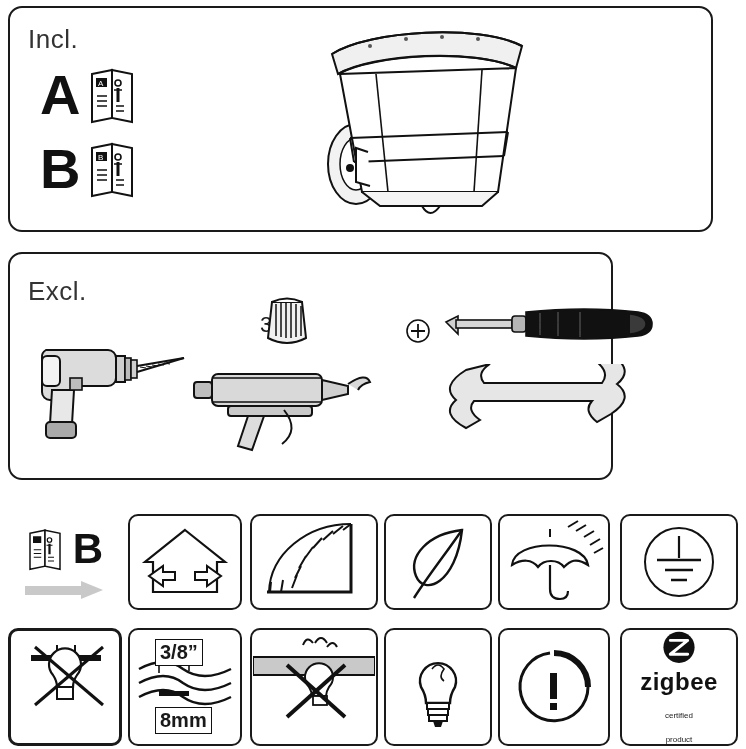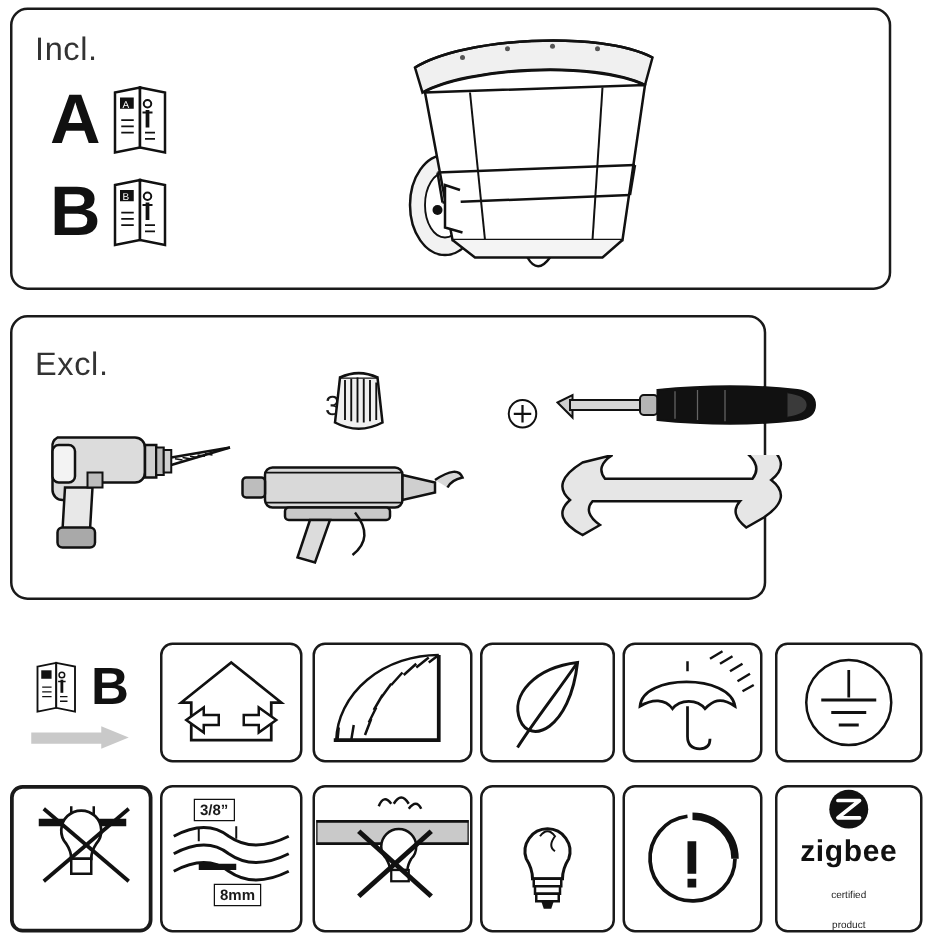--- a/index.html
+++ b/index.html
@@ -107,21 +107,21 @@
   }
   .zigbee-sub {
     font-size: 8px;
     color: #222;
     text-align: right;
     line-height: 1.15;
     margin-top: 12px;
   }
 
   .wire-label {
-    font-size: 12px;
+    font-size: 20px;
     font-weight: bold;
     background: #fff;
     padding: 1px 4px;
     border: 1px solid #111;
   }
 
   .arrow-gray {
     width: 80px;
     height: 16px;
     position: relative;
@@ -379,21 +379,21 @@
     <div class="cell-inner" style="flex-direction:column; gap:4px;">
       <div style="position:relative; width:104px; height:104px;">
         <svg width="104" height="104" viewBox="0 0 104 104" style="position:absolute; left:0; top:0;">
           <path d="M6 34 q26 -14 44 0 q20 14 48 0" fill="none" stroke="#111" stroke-width="2.4"></path>
           <path d="M6 48 q26 -14 44 0 q20 14 48 0" fill="none" stroke="#111" stroke-width="2.4"></path>
           <path d="M6 62 q26 -14 44 0 q20 14 48 0" fill="none" stroke="#111" stroke-width="2.4"></path>
           <rect x="26" y="56" width="30" height="5" fill="#111"></rect>
           <path d="M26 28 v10 M56 26 v10" stroke="#111" stroke-width="1.6"></path>
         </svg>
         <div class="wire-label" style="position:absolute; left:22px; top:4px;">3/8”</div>
-        <div class="wire-label" style="position:absolute; left:38px; top:72px;">8mm</div>
+        <div class="wire-label" style="position:absolute; left:22px; top:72px;">8mm</div>
       </div>
     </div>
   </div>
 
   <div class="cell" style="left:250px; top:628px; width:128px; height:118px;">
     <div class="cell-inner">
       <svg width="122" height="112" viewBox="0 0 122 112">
         <rect x="0" y="26" width="122" height="18" fill="#c9c9c9" stroke="#111" stroke-width="2"></rect>
         <path d="M0 26 h122 M0 44 h122" stroke="#111" stroke-width="2"></path>
         <path d="M60 44 v12" stroke="#111" stroke-width="2"></path>

